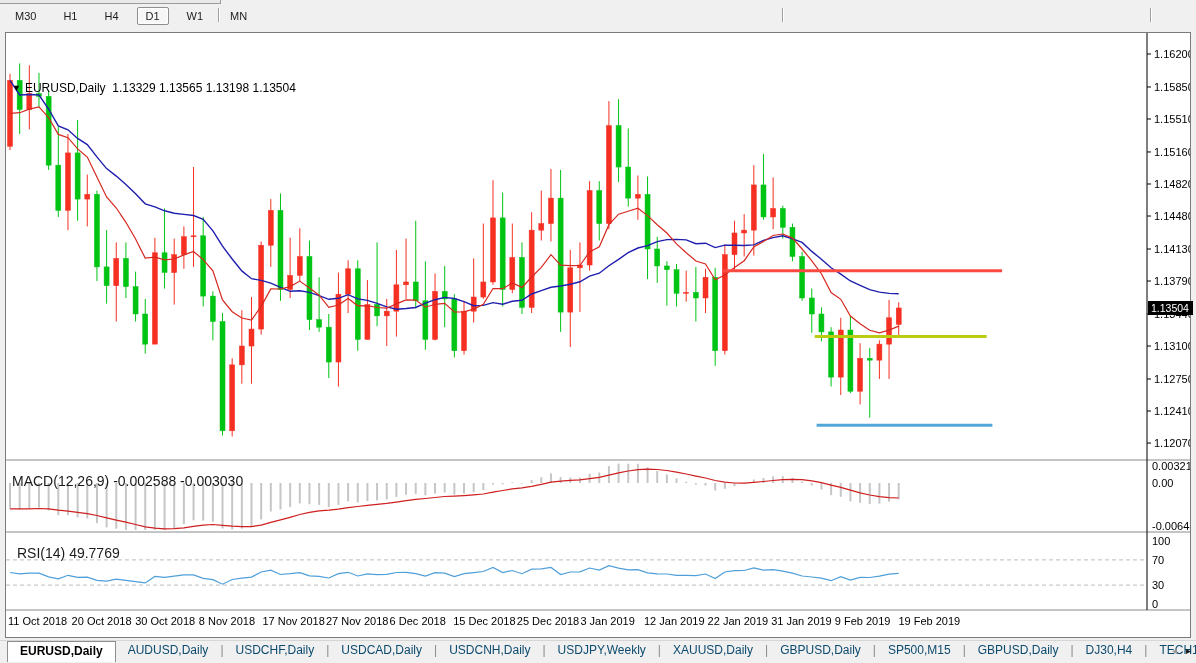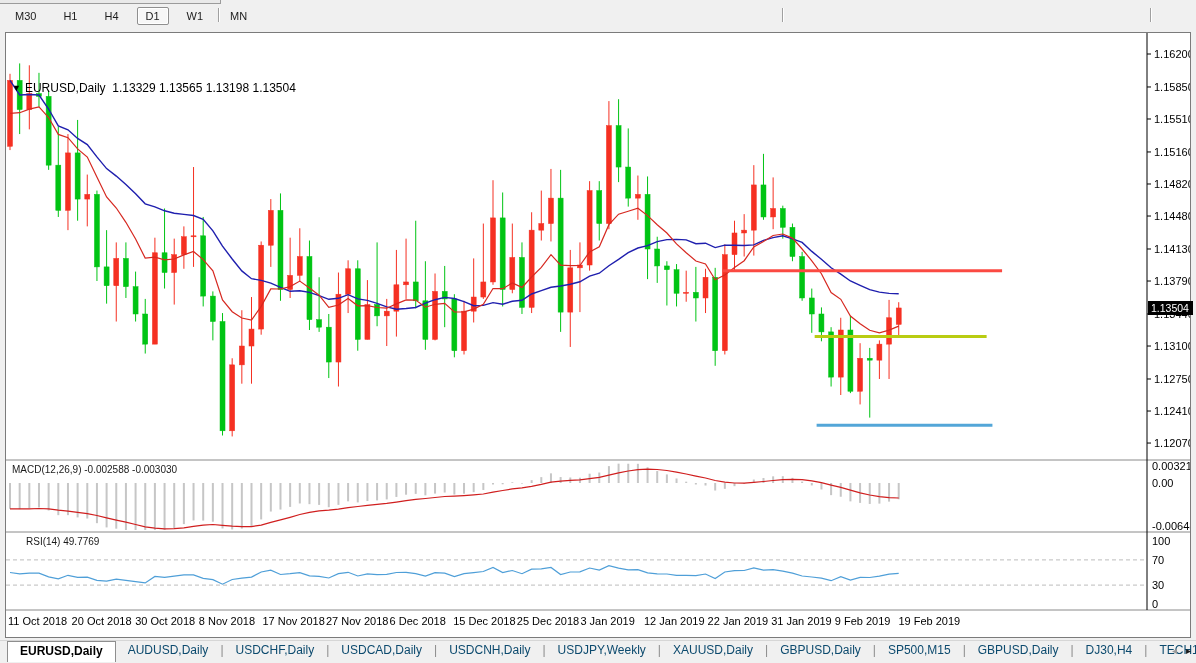--- a/index.html
+++ b/index.html
@@ -21,23 +21,23 @@
   .tf-row{position:absolute;left:6px;top:0;}
   
   .window{
     position:absolute;left:5px;top:32px;width:1184px;height:604px;
     background:#ffffff;border:1px solid #7b7b7b;
   }
   .window svg{position:absolute;left:0;top:0;}
   .overlay{position:absolute;font-size:11px;color:#000;white-space:pre;}
   .chart-title{left:6px;top:4px;font-size:12px;font-weight:400;margin-top:44px;}
   .chart-title .tri{font-size:9px;position:relative;top:-1px;margin-right:4px;}
-  .ind-label{font-size:10px;color:#1a1a1a;}
+  .ind-label{font-size:14px;color:#1a1a1a;margin-top:9px;}
   .macd-label{left:6px;top:431px;}
-  .rsi-label{left:20px;top:503px;}
+  .rsi-label{left:11px;top:503px;}
   .price-tag{
     left:1142px;top:268px;width:45px;height:14px;background:#000;color:#fff;
     font-size:10.5px;line-height:14px;text-align:left;padding-left:3px;box-sizing:border-box;
   }
   
   .tabbar{
     position:absolute;left:0;top:640px;width:1196px;height:23px;background:#f0f0f0;
     border-top:1px solid #d6d6d6;overflow:hidden;white-space:nowrap;padding-left:7px;box-sizing:border-box;
   }
   .tab{

